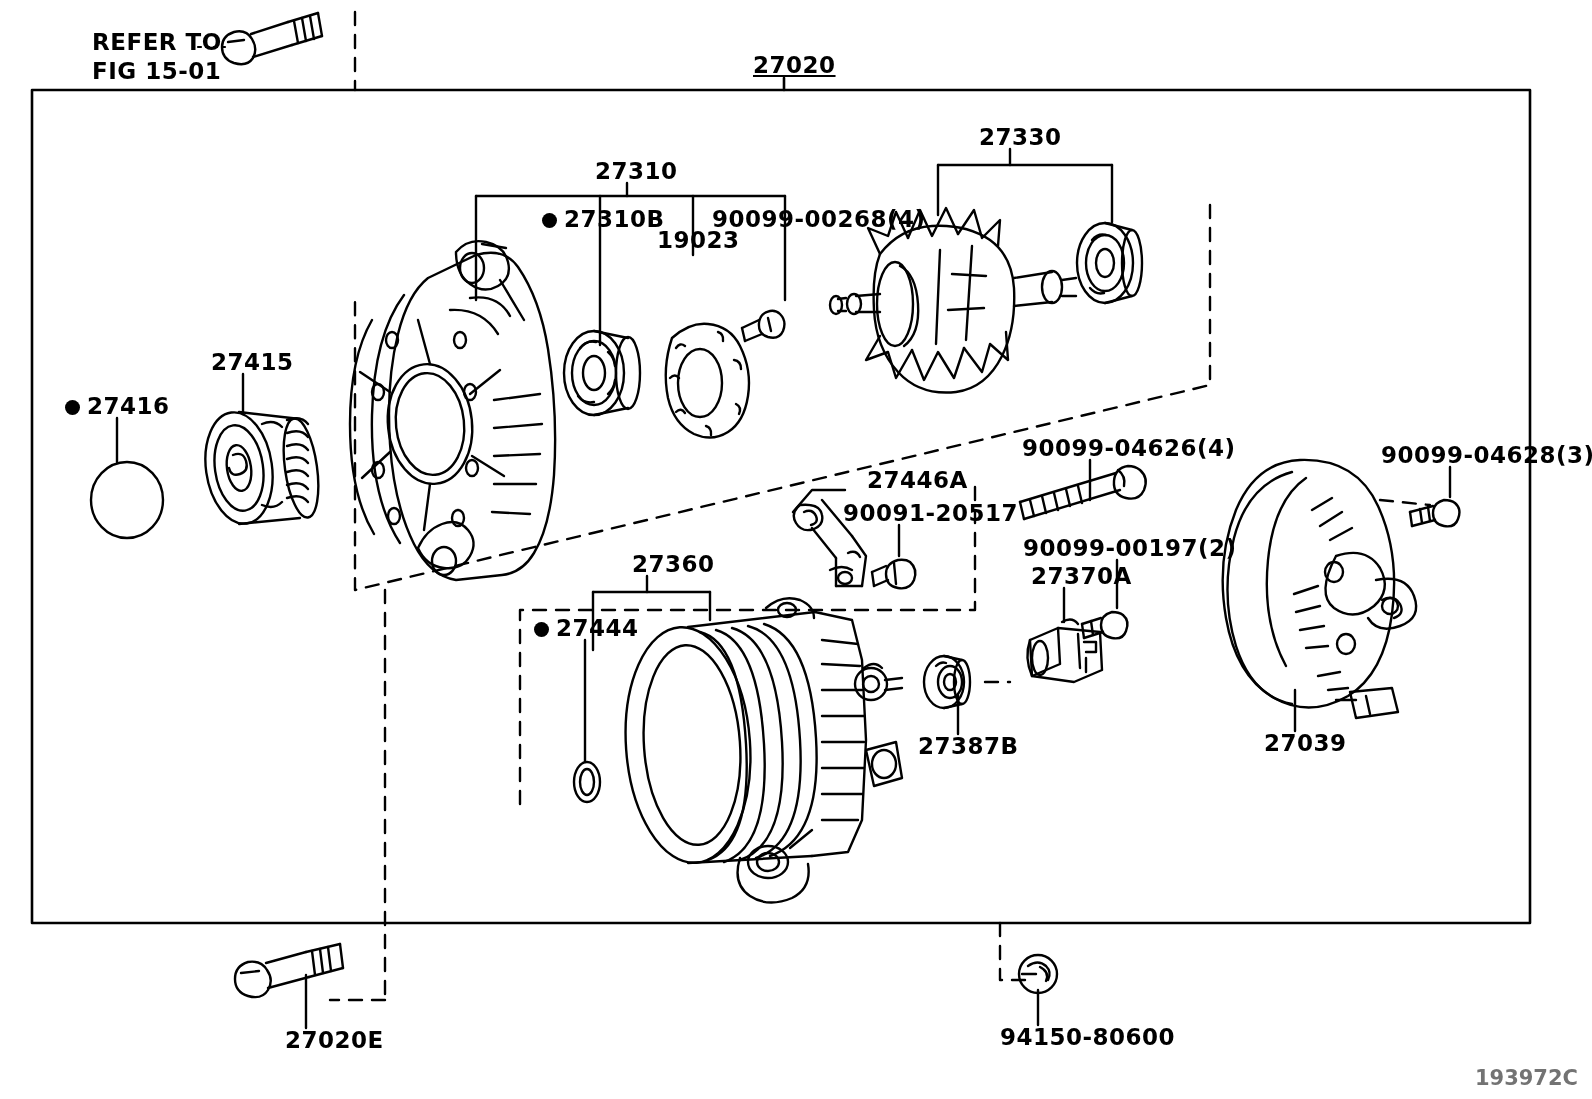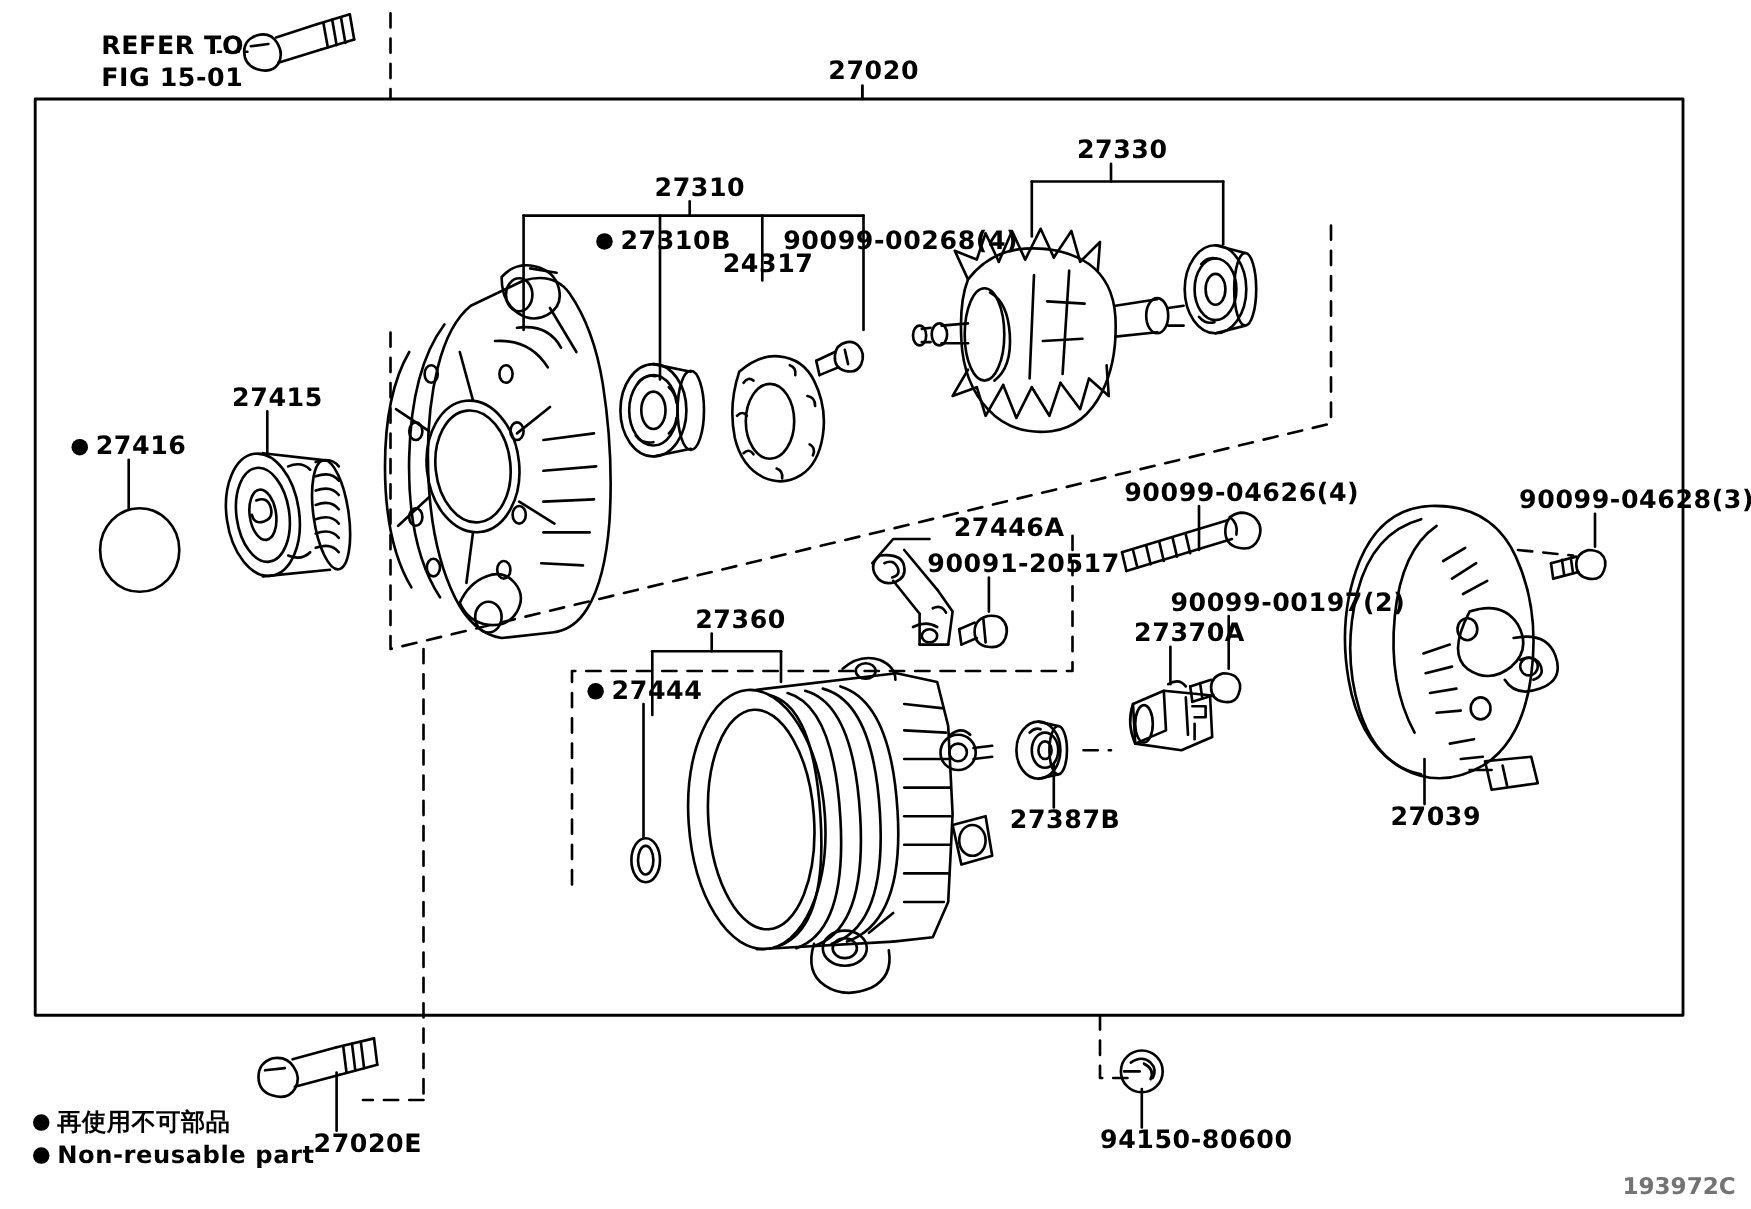--- a/index.html
+++ b/index.html
@@ -469,66 +469,62 @@
       </g>
 
     </g>
   </svg>
 
   <div class="refer" style="left:92px; top:28px;">
     <span>REFER TO</span><br>
     <span>FIG 15-01</span>
   </div>
 
-  <div class="lbl" style="left:753px; top:52px;">27020</div>
+  <div class="lbl" style="left:753px; top:52px;text-decoration:underline;">27020</div>
 
   <div class="lbl" style="left:595px; top:158px;">27310</div>
 
   <div class="lbl" style="left:542px; top:206px;">
     <span class="bullet"></span><span>27310B</span>
   </div>
 
-  <div class="lbl" style="left:657px; top:227px;">24317</div>
+  <div class="lbl" style="left:657px; top:227px;">19023</div>
 
   <div class="lbl" style="left:712px; top:206px;">90099-00268(4)</div>
 
   <div class="lbl" style="left:979px; top:124px;">27330</div>
 
   <div class="lbl" style="left:65px; top:393px;">
     <span class="bullet"></span><span>27416</span>
   </div>
 
   <div class="lbl" style="left:211px; top:349px;">27415</div>
 
   <div class="lbl" style="left:867px; top:467px;">27446A</div>
 
   <div class="lbl" style="left:843px; top:500px;">90091-20517</div>
 
   <div class="lbl" style="left:1022px; top:435px;">90099-04626(4)</div>
 
   <div class="lbl" style="left:1381px; top:442px;">90099-04628(3)</div>
 
-  <div class="lbl" style="left:1064px; top:535px;">90099-00197(2)</div>
+  <div class="lbl" style="left:1023px; top:535px;">90099-00197(2)</div>
 
   <div class="lbl" style="left:1031px; top:563px;">27370A</div>
 
   <div class="lbl" style="left:616px; top:551px;margin-left:16px;">27360</div>
 
   <div class="lbl" style="left:534px; top:615px;">
     <span class="bullet"></span><span>27444</span>
   </div>
 
   <div class="lbl" style="left:918px; top:733px;">27387B</div>
 
   <div class="lbl" style="left:1264px; top:730px;text-align:right;">27039</div>
 
   <div class="lbl" style="left:285px; top:1027px;">27020E</div>
 
   <div class="lbl" style="left:1000px; top:1024px;">94150-80600</div>
 
-  <div class="lbl" style="left:30px; top:1008px; font-size:22px;">
-    <span class="legend-line"><span class="bullet"></span><span>再使用不可部品</span></span>
-    <span class="legend-line"><span class="bullet"></span><span>Non-reusable part</span></span>
-  </div>
 
   <div class="diagcode">193972C</div>
 
 </div>
 
 </body></html>

